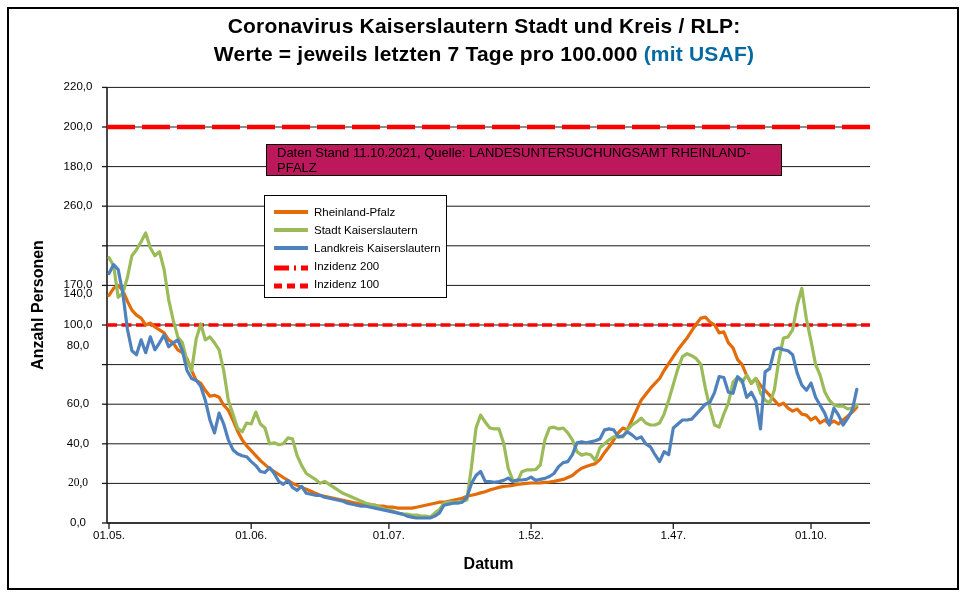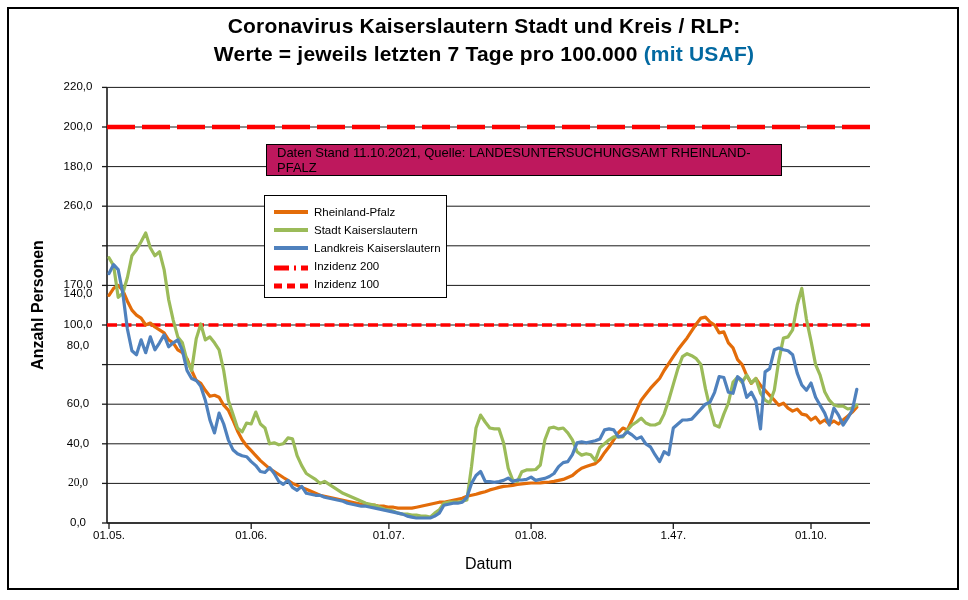--- a/index.html
+++ b/index.html
@@ -21,21 +21,21 @@
   .legend-row{display:flex;align-items:center;height:18px;}
   .legend-swatch{width:34px;margin-right:6px;flex:0 0 34px;}
   .legend-swatch.solid{height:4px;}
   .legend-label{font-size:11.5px;white-space:nowrap;}
   .ylab{position:absolute;left:56px;width:44px;text-align:center;
         font-size:11.5px;}
   .xlab{position:absolute;width:60px;text-align:center;top:529px;font-size:11.5px;}
   #y-axis-title{position:absolute;left:38px;top:305px;transform:translate(-50%,-50%) rotate(-90deg);
         font-weight:bold;font-size:16px;white-space:nowrap;}
   #x-axis-title{position:absolute;left:107px;width:763px;text-align:center;top:555px;
-        font-weight:normal;font-size:16px;}
+        font-weight:bold;font-size:16px;}
 </style>
 </head>
 <body>
 
 <div class="frame"></div>
 
 <div class="title-line" id="title1">Coronavirus Kaiserslautern Stadt und Kreis / RLP:</div>
 <div class="title-line" id="title2"><span>Werte = jeweils letzten 7 Tage pro 100.000 </span><span id="title2red" style="color: #0369a1;">(mit USAF)</span></div>
 
 <svg id="svg-plot" width="968" height="600">
@@ -89,21 +89,21 @@
     <div class="ylab" style="top: 339px;">80,0</div>
     <div class="ylab" style="top: 397.2px;">60,0</div>
     <div class="ylab" style="top: 436.8px;">40,0</div>
     <div class="ylab" style="top: 476.4px; font-family: Liberation Serif, serif;">20,0</div>
     <div class="ylab" style="top: 516px;">0,0</div>
   </div>
 <div id="xtick-container">
     <div class="xlab" style="left: 79px;">01.05.</div>
     <div class="xlab" style="left: 221.228px;">01.06.</div>
     <div class="xlab" style="left: 358.868px;">01.07.</div>
-    <div class="xlab" style="left: 501.096px;">01.08.</div>
+    <div class="xlab" style="left: 501.096px;">1.52.</div>
     <div class="xlab" style="left: 643.324px;">1.47.</div>
     <div class="xlab" style="left: 780.964px;">01.10.</div>
   </div>
 
 <div id="y-axis-title">Anzahl Personen</div>
 <div id="x-axis-title">Datum</div>
 
 <div class="anno-box">
   <span>Daten Stand 11.10.2021, Quelle: LANDESUNTERSUCHUNGSAMT RHEINLAND-PFALZ</span>
 </div>

